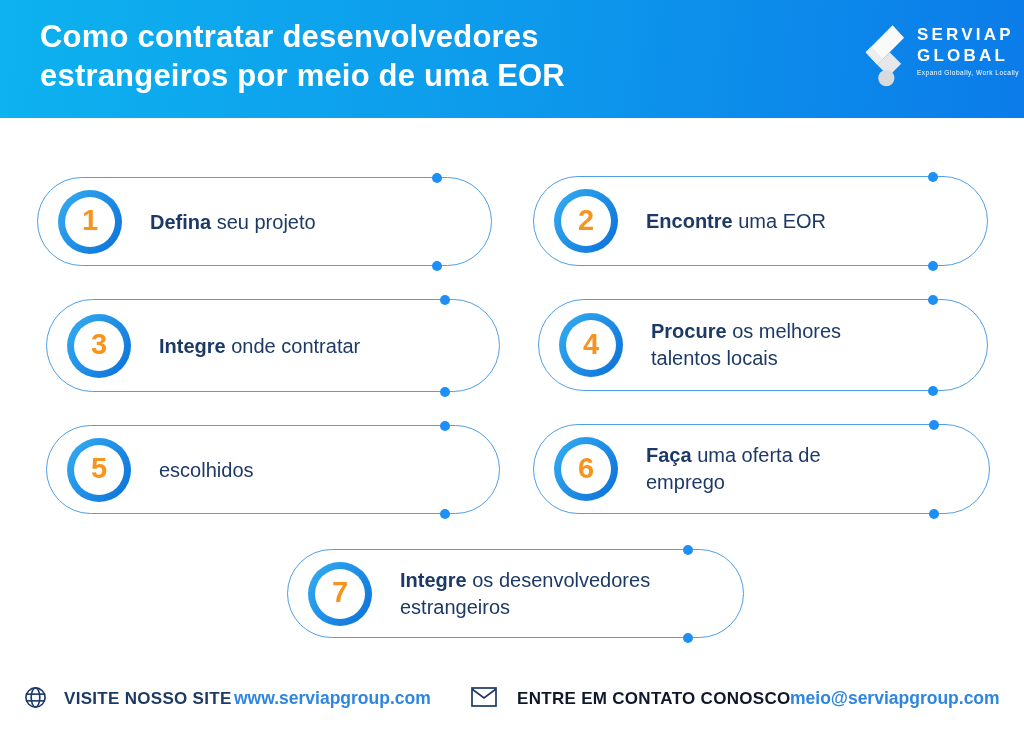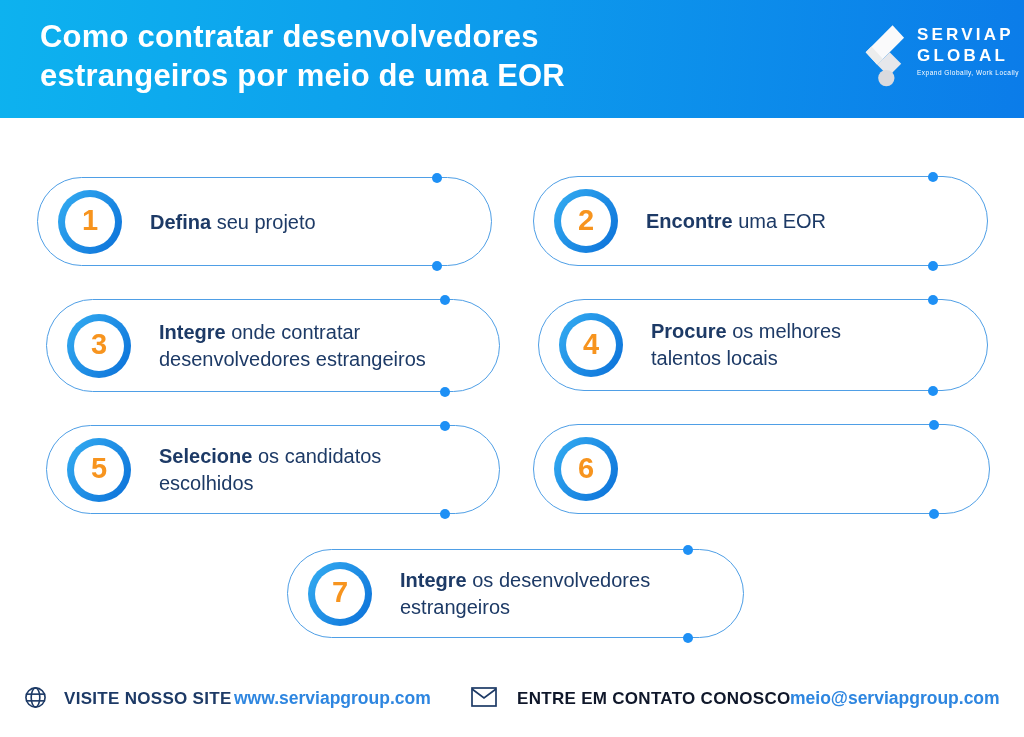--- a/index.html
+++ b/index.html
@@ -126,21 +126,20 @@
   </div>
 
   <div class="pill p3">
     <div class="badge">
       <div class="badge-inner">
         <span class="badge-num">3</span>
       </div>
     </div>
     <div class="step-text">
       <div><b>Integre</b><span> onde contratar</span></div>
-      <div>desenvolvedores estrangeiros</div>
     </div>
     <span class="dot dot-top"></span>
     <span class="dot dot-bottom"></span>
   </div>
 
   <div class="pill p4">
     <div class="badge">
       <div class="badge-inner">
         <span class="badge-num">4</span>
       </div>
@@ -153,32 +152,35 @@
     <span class="dot dot-bottom"></span>
   </div>
 
   <div class="pill p5">
     <div class="badge">
       <div class="badge-inner">
         <span class="badge-num">5</span>
       </div>
     </div>
     <div class="step-text">
-      <div><b>Selecione</b><span> os candidatos</span></div>
       <div>escolhidos</div>
     </div>
     <span class="dot dot-top"></span>
     <span class="dot dot-bottom"></span>
   </div>
 
   <div class="pill p6">
     <div class="badge">
       <div class="badge-inner">
         <span class="badge-num">6</span>
       </div>
+    </div>
+    <div class="step-text">
+      <div><b>Faça</b><span> uma oferta de</span></div>
+      <div>emprego</div>
     </div>
     <span class="dot dot-top"></span>
     <span class="dot dot-bottom"></span>
   </div>
 
   <div class="pill p7">
     <div class="badge">
       <div class="badge-inner">
         <span class="badge-num">7</span>
       </div>

